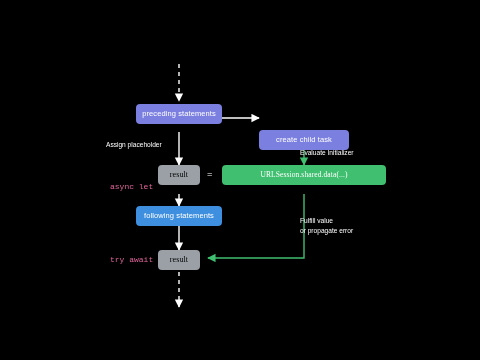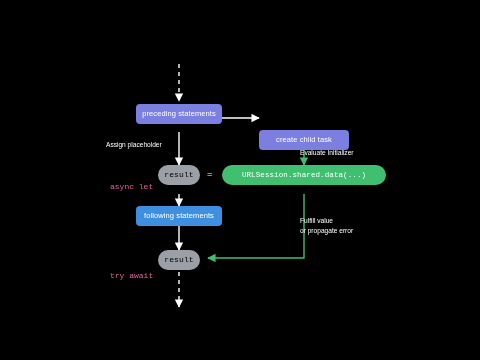--- a/index.html
+++ b/index.html
@@ -66,23 +66,22 @@
   .node.grey   { background: #9aa0a6; color: #000; }
 
   .code {
     position: absolute;
     font-family: "Liberation Mono", monospace;
     font-size: 8px;
     white-space: nowrap;
   }
   .kw { color: #e2649b; }
   .mono-node {
-    font-family: Liberation Mono, monospace;
+    font-family: Liberation Serif, serif;
     font-size: 8px;
-    border-radius: 10px;
   }
 
   .anno {
     position: absolute;
     color: #ffffff;
     font-size: 6.6px;
     line-height: 1.35;
     white-space: pre;
   }
   .eq {
@@ -148,21 +147,21 @@
     <div class="eq" style="left:207px; top:148px;">=</div>
 
     <div class="node blue" style="left:136px; top:184px; width:86px; height:20px;">
       <span>following statements</span>
     </div>
 
     <div class="node green mono-node" style="left:222px; top:143px; width:164px; height:20px; font-size:7.5px;">
       <span>URLSession.shared.data(...)</span>
     </div>
 
-    <div class="code" style="left:110px; top:233px;margin-top:16px;">
+    <div class="code" style="left:110px; top:233px;">
       <span class="kw">try await</span>
     </div>
 
     <div class="node grey mono-node" style="left:158px; top:228px; width:42px; height:20px;">
       <span>result</span>
     </div>
 
     <div class="anno" style="left:106px; top:119px;">Assign placeholder</div>
 
     <div class="anno" style="left:300px; top:127px;">Evaluate Initializer</div>

